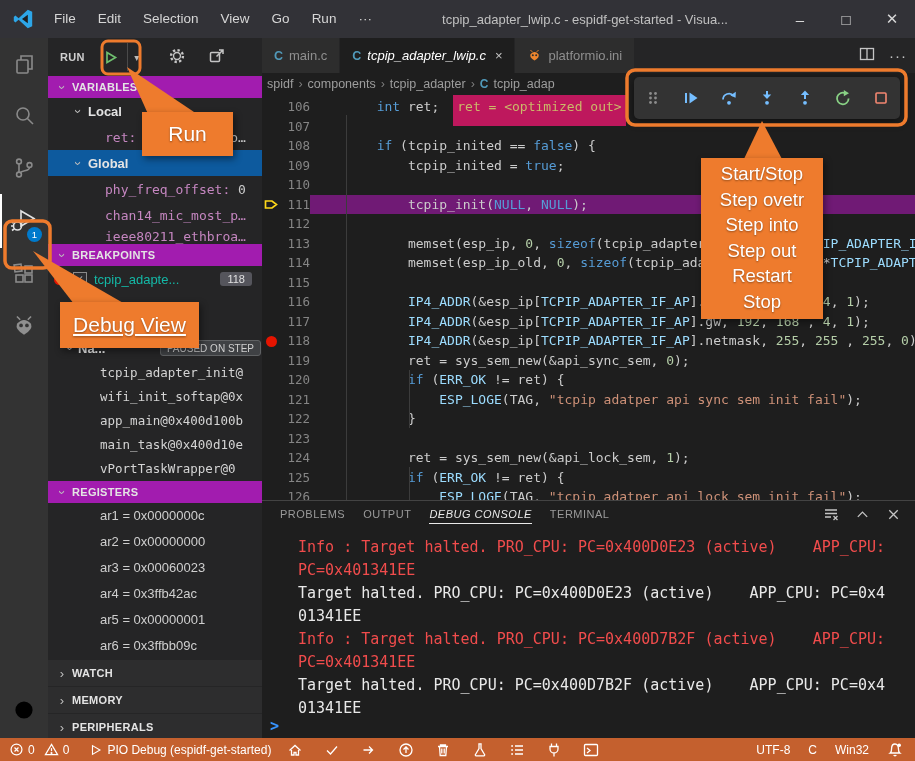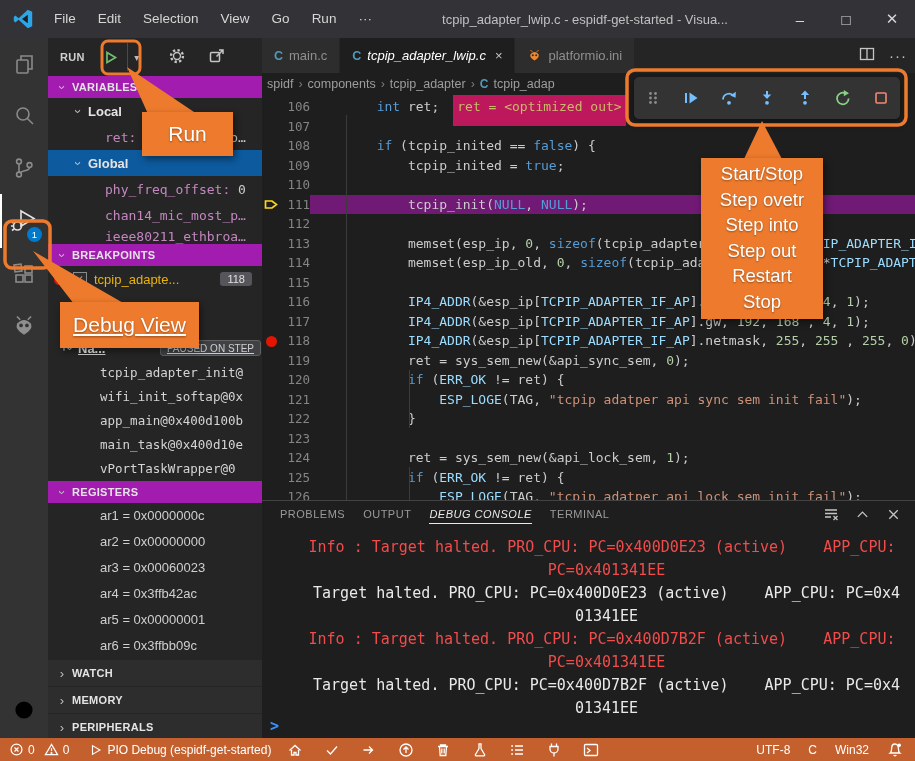--- a/index.html
+++ b/index.html
@@ -40,23 +40,23 @@
   .scope-row .chev{margin-left:22px;margin-right:2px;}
   .var-row{font-family:"DejaVu Sans Mono",monospace;font-size:13px;padding-left:57px;}
   .var-name{color:#c586c0;}
   .var-val{color:#cccccc;white-space:pre;}
   .row-selected{background:#0d5a9e;}
   .row-clip{height:16px;overflow:hidden;}
   .bp-row{height:26px;display:flex;align-items:center;}
   .bp-check{width:12px;height:12px;border:1px solid #8a8a8a;background:#2d2d30;margin-left:8px;flex:none;
             display:flex;align-items:center;justify-content:center;font-size:9px;color:#ccc;}
   .bp-dot{width:11px;height:11px;border-radius:50%;background:#e51400;margin-left:6px;flex:none;}
-  .bp-label{margin-left:7px;color:#eab308;}
+  .bp-label{margin-left:7px;color:#14b8a6;}
   .bp-line-badge{margin-left:auto;margin-right:10px;background:#55555c;color:#e0e0e0;font-size:11px;border-radius:3px;padding:1px 7px;}
-  .cs-header{height:26px;display:flex;align-items:center;text-decoration:underline;}
+  .cs-header{height:26px;display:flex;align-items:center;}
   .cs-header .chev{margin-left:14px;}
   .cs-name{font-weight:bold;color:#e4e4e4;}
   .cs-chip{margin-left:auto;margin-right:1px;background:#3f4144;border:1px solid #5f6163;color:#cfcfcf;font-size:10px;border-radius:3px;padding:1.5px 6px;white-space:nowrap;}
   .frame-row{height:24px;line-height:24px;padding-left:52px;font-family:"DejaVu Sans Mono",monospace;font-size:12.5px;color:#d4d4d4;white-space:nowrap;overflow:hidden;}
   .reg-row{height:26px;line-height:26px;padding-left:52px;font-size:13px;color:#cfcfcf;}
   .collapsed-row{height:26px;display:flex;align-items:center;background:#2d2d2e;border-top:1px solid #252526;
                  font-size:11px;font-weight:bold;color:#e4e4e4;letter-spacing:.3px;}
   .collapsed-row .chev{margin-left:6px;margin-right:2px;}
   
   .editor{position:absolute;left:262px;top:38px;right:0;height:462px;background:#1e1e1e;}
@@ -81,21 +81,21 @@
   .ltext{flex:1;padding-left:4px;}
   .codeline.cur .ltext{background:#701a75;}
   .tk-kw{color:#569cd6}.tk-num{color:#b5cea8}.tk-str{color:#ce9178}.tk-macro{color:#9cdcfe}.tk-pl{color:#cccccc}
   .inline-hint{margin-left:14px;background:#be185d;color:#cbb969;padding:12px 4px;}
   .guide{position:absolute;width:1px;background:#3c3c3c;}
   
   .dbgbar{position:absolute;left:634px;top:77px;width:266px;height:42px;background:#333333;border-radius:5px;z-index:50;
           display:flex;align-items:center;justify-content:space-around;box-shadow:0 2px 10px rgba(0,0,0,.55);}
   .dbg-btn{width:28px;height:28px;display:flex;align-items:center;justify-content:center;}
   
-  .panel{position:absolute;left:262px;right:0;top:500px;bottom:23px;background:#1e1e1e;border-top:1px solid #434343;overflow:hidden;text-align:center;}
+  .panel{position:absolute;left:262px;right:0;top:500px;bottom:23px;background:#1e1e1e;border-top:1px solid #434343;overflow:hidden;}
   .panel-header{height:30px;display:flex;align-items:center;position:relative;}
   .ptab{margin-left:18px;font-size:11px;letter-spacing:.5px;color:#9a9a9a;padding-bottom:3px;}
   .ptab.active{color:#e9e9e9;border-bottom:1px solid #e9e9e9;font-style:italic;}
   .panel-actions{position:absolute;right:14px;top:0;height:30px;display:flex;align-items:center;gap:16px;}
   .console{padding:5px 0 0 36px;font-family:"DejaVu Sans Mono",monospace;font-size:15px;}
   .cline{height:23px;line-height:23px;white-space:pre;}
   .c-red{color:#f14c4c;}
   .c-white{color:#e9e9e9;}
   .prompt{position:absolute;left:8px;bottom:3px;color:#3794ff;font-family:"DejaVu Sans Mono",monospace;font-size:15px;font-weight:bold;}
   

